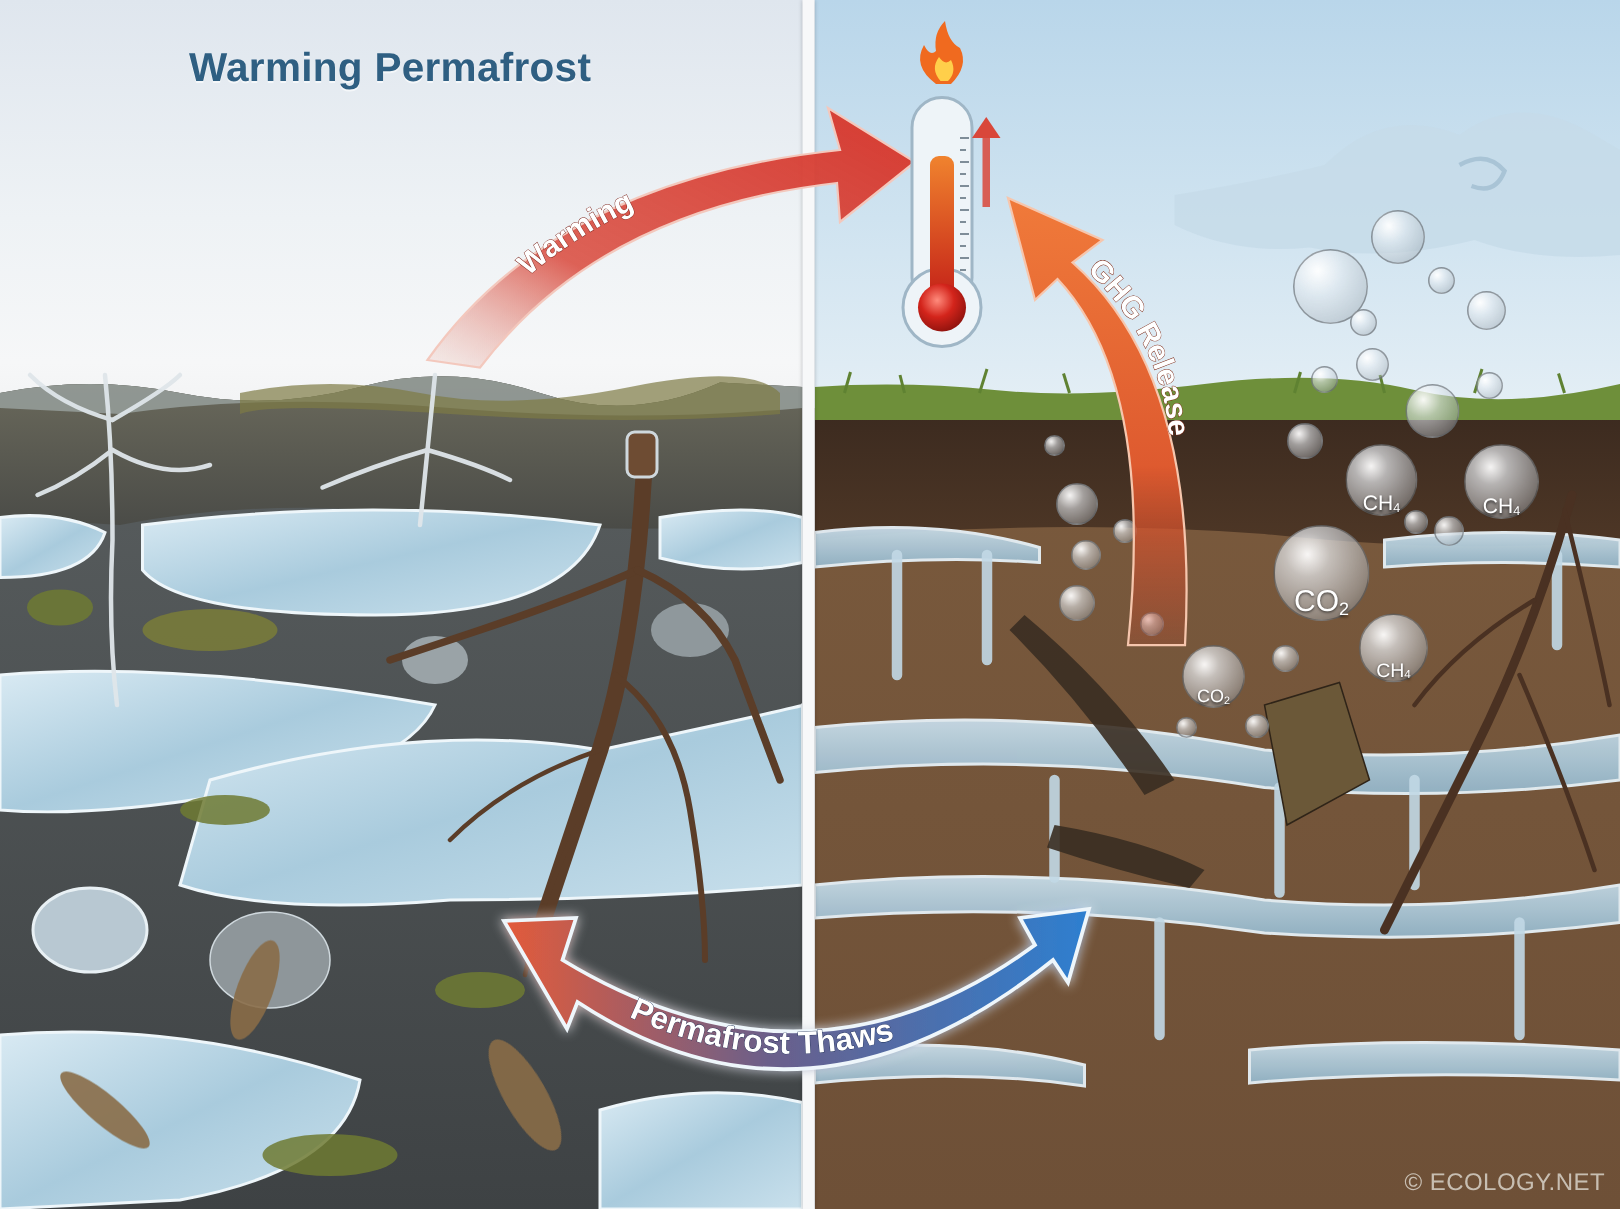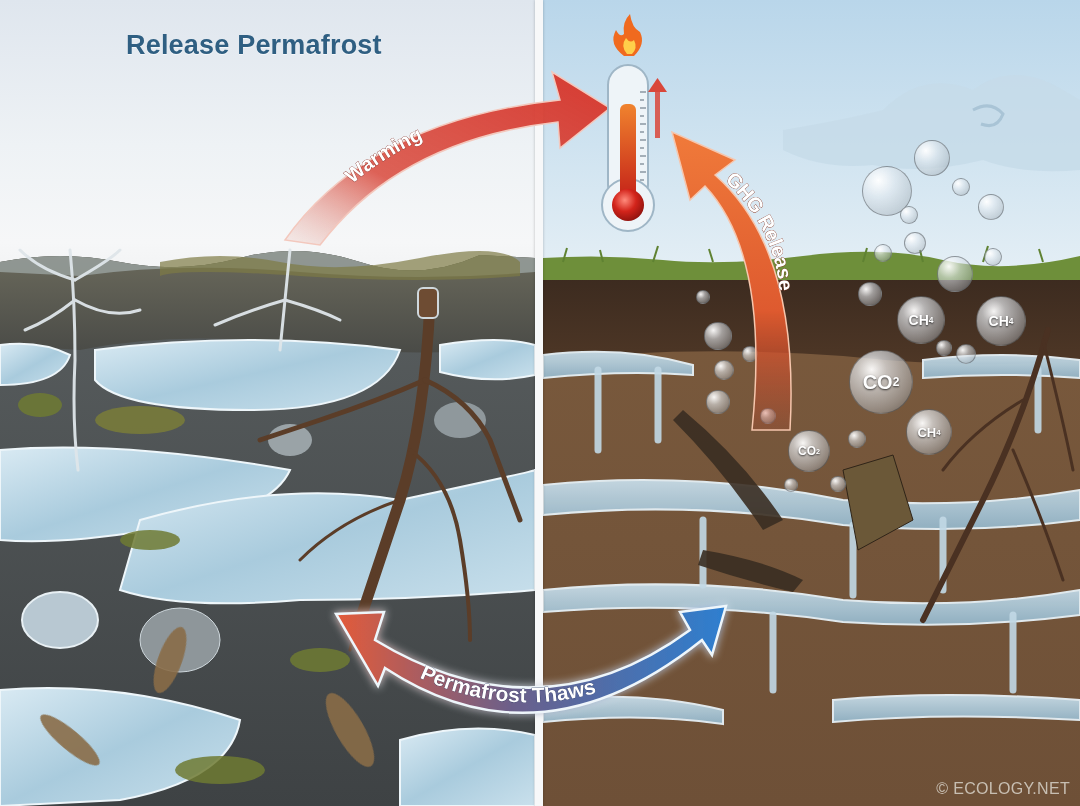--- a/index.html
+++ b/index.html
@@ -7,21 +7,21 @@
   .stage{position:relative;width:1080px;height:806px;overflow:hidden;}
   .panel{position:absolute;top:0;height:806px;overflow:hidden;}
   .panel-left{left:0;width:535px;background:linear-gradient(180deg,#dfe6ee 0%,#eef2f5 18%,#f6f7f8 30%,#f3f4f5 33%);}
   .panel-right{left:543px;width:537px;background:linear-gradient(180deg,#b9d6ea 0%,#cfe3f0 18%,#e3eef5 33%);}
   .divider{position:absolute;left:535px;top:0;width:8px;height:806px;background:#f7f8f9;box-shadow:0 0 3px rgba(0,0,0,.25);z-index:5;}
   .title{position:absolute;top:30px;font-weight:bold;font-size:27px;letter-spacing:.2px;z-index:6;}
   .title-left{left:126px;color:#2f5f82;text-shadow:0 1px 0 rgba(255,255,255,.6);}
   svg.layer{position:absolute;left:0;top:0;}
   .label-svg text{font-family:"Liberation Sans","DejaVu Sans",sans-serif;font-weight:bold;}
   .watermark{position:absolute;right:10px;bottom:8px;color:#d8d2c8;font-size:16px;letter-spacing:.3px;z-index:9;opacity:.85;margin-left:28px;}
-  .gas{position:absolute;border-radius:50%;background:radial-gradient(circle at 35% 30%,rgba(255,255,255,.95) 0%,rgba(230,235,240,.7) 25%,rgba(170,175,180,.55) 70%,rgba(90,90,90,.6) 100%);border:1.5px solid rgba(60,60,60,.5);color:#fff;font-weight:bold;display:flex;align-items:center;justify-content:center;text-shadow:0 1px 2px rgba(0,0,0,.7);z-index:7;}
+  .gas{position:absolute;border-radius:50%;background:radial-gradient(circle at 35% 30%,rgba(255,255,255,.95) 0%,rgba(230,235,240,.7) 25%,rgba(170,175,180,.55) 70%,rgba(90,90,90,.6) 100%);border:1.5px solid rgba(60,60,60,.5);color:#fff;font-weight:normal;display:flex;align-items:flex-end;justify-content:center;text-shadow:0 1px 2px rgba(0,0,0,.7);z-index:7;}
   .gas sub{font-size:.6em;vertical-align:-0.35em;}
   .bubble{position:absolute;border-radius:50%;background:radial-gradient(circle at 32% 28%,rgba(255,255,255,.95) 0%,rgba(225,232,238,.6) 35%,rgba(160,170,178,.45) 80%,rgba(110,115,120,.55) 100%);border:1px solid rgba(90,95,100,.55);z-index:6;}
 </style>
 </head>
 <body>
 
 <div class="stage">
 
   <div class="panel panel-left">
     <svg class="layer" width="535" height="806" viewBox="0 0 535 806">
@@ -87,21 +87,21 @@
         <path d="M390,540 Q360,600 350,650" stroke-width="3"></path>
       </g>
       <rect x="418" y="288" width="20" height="30" rx="5" fill="#6e4c33" stroke="#cfd8dd" stroke-width="2"></rect>
 
       <g fill="#8a6d48" opacity=".9">
         <ellipse cx="350" cy="730" rx="14" ry="42" transform="rotate(-30 350 730)"></ellipse>
         <ellipse cx="170" cy="660" rx="12" ry="35" transform="rotate(20 170 660)"></ellipse>
         <ellipse cx="70" cy="740" rx="10" ry="38" transform="rotate(-50 70 740)"></ellipse>
       </g>
     </svg>
-    <div class="title title-left">Release Permafrost</div>
+    <div class="title title-left">Warming Permafrost</div>
   </div>
 
   <div class="divider"></div>
 
   <div class="panel panel-right">
     <svg class="layer" width="537" height="806" viewBox="0 0 537 806">
       <defs>
         <linearGradient id="topSoil" x1="0" y1="0" x2="0" y2="1">
           <stop offset="0" stop-color="#3b2a1f"></stop>
           <stop offset="1" stop-color="#4e3726"></stop>

